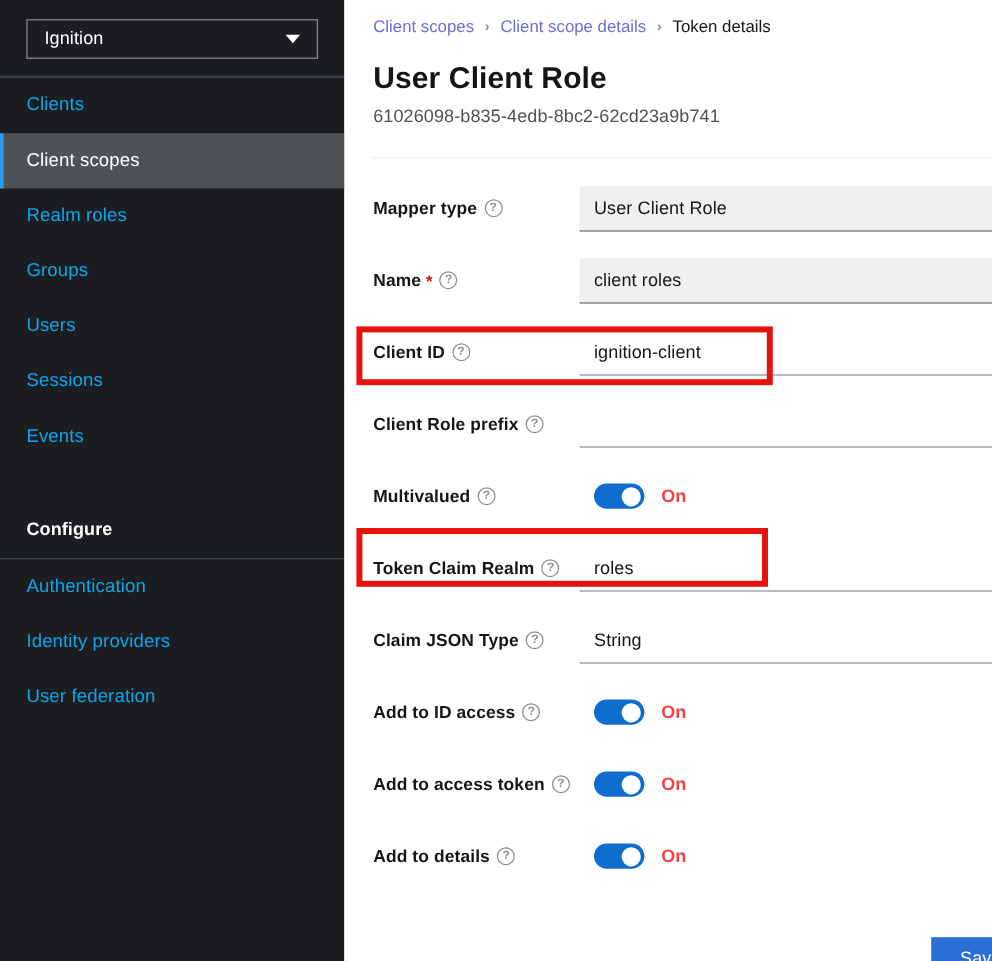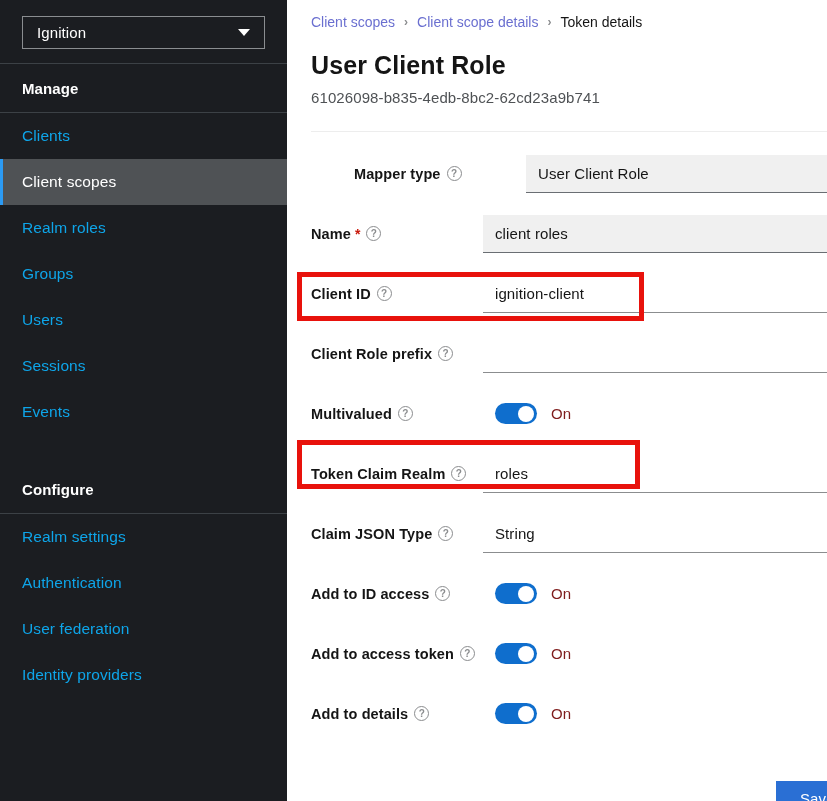--- a/index.html
+++ b/index.html
@@ -117,21 +117,21 @@
   }
 
   
   .form { position: relative; padding-top: 0px; }
   .row {
     display: flex;
     align-items: center;
     height: 39px;
     margin-top: 21px;
   }
-  .row:first-child { margin-top: 22px; padding-left: 43px; }
+  .row:first-child { margin-top: 22px; }
   .lbl {
     width: 196px;
     min-width: 196px;
     padding-left: 24px;
     font-size: 14.5px;
     font-weight: bold;
     color: #151515;
     display: flex;
     align-items: center;
     gap: 6px;
@@ -182,21 +182,21 @@
     cursor: pointer;
     flex: none;
   }
   .toggle .knob {
     position: absolute;
     top: 2.5px; right: 3px;
     width: 16px; height: 16px;
     border-radius: 50%;
     background: #ffffff;
   }
-  .toggle-label { font-size: 15px; color: #7f1d1d; }
+  .toggle-label { font-size: 15px; color: #ef4444; font-weight: bold; }
 
   .actions {
     display: flex;
     align-items: center;
     gap: 22px;
     padding-left: 489px;
     margin-top: 48px;
   }
   .btn-save {
     background: #2a6fd4;
@@ -226,42 +226,40 @@
 
   <aside class="sidebar">
     <div class="realm-wrap">
       <div class="realm-select">
         <span class="realm-name">Ignition</span>
         <span class="caret"></span>
       </div>
     </div>
 
     <div class="nav-sep"></div>
-    <div class="nav-group-title">Manage</div>
     <div class="nav-sep"></div>
 
     <nav>
       <div class="nav-item">Clients</div>
       <div class="nav-item active">Client scopes</div>
       <div class="nav-item">Realm roles</div>
       <div class="nav-item">Groups</div>
       <div class="nav-item">Users</div>
       <div class="nav-item">Sessions</div>
       <div class="nav-item">Events</div>
     </nav>
 
     <div class="nav-spacer"></div>
     <div class="nav-group-title">Configure</div>
     <div class="nav-sep"></div>
 
     <nav>
-      <div class="nav-item">Realm settings</div>
       <div class="nav-item">Authentication</div>
+      <div class="nav-item">Identity providers</div>
       <div class="nav-item">User federation</div>
-      <div class="nav-item">Identity providers</div>
     </nav>
   </aside>
 
   <main class="main">
 
     <div class="main-head">
       <div class="breadcrumb">
         <span class="bc-link">Client scopes</span>
         <span class="bc-sep">›</span>
         <span class="bc-link">Client scope details</span>

